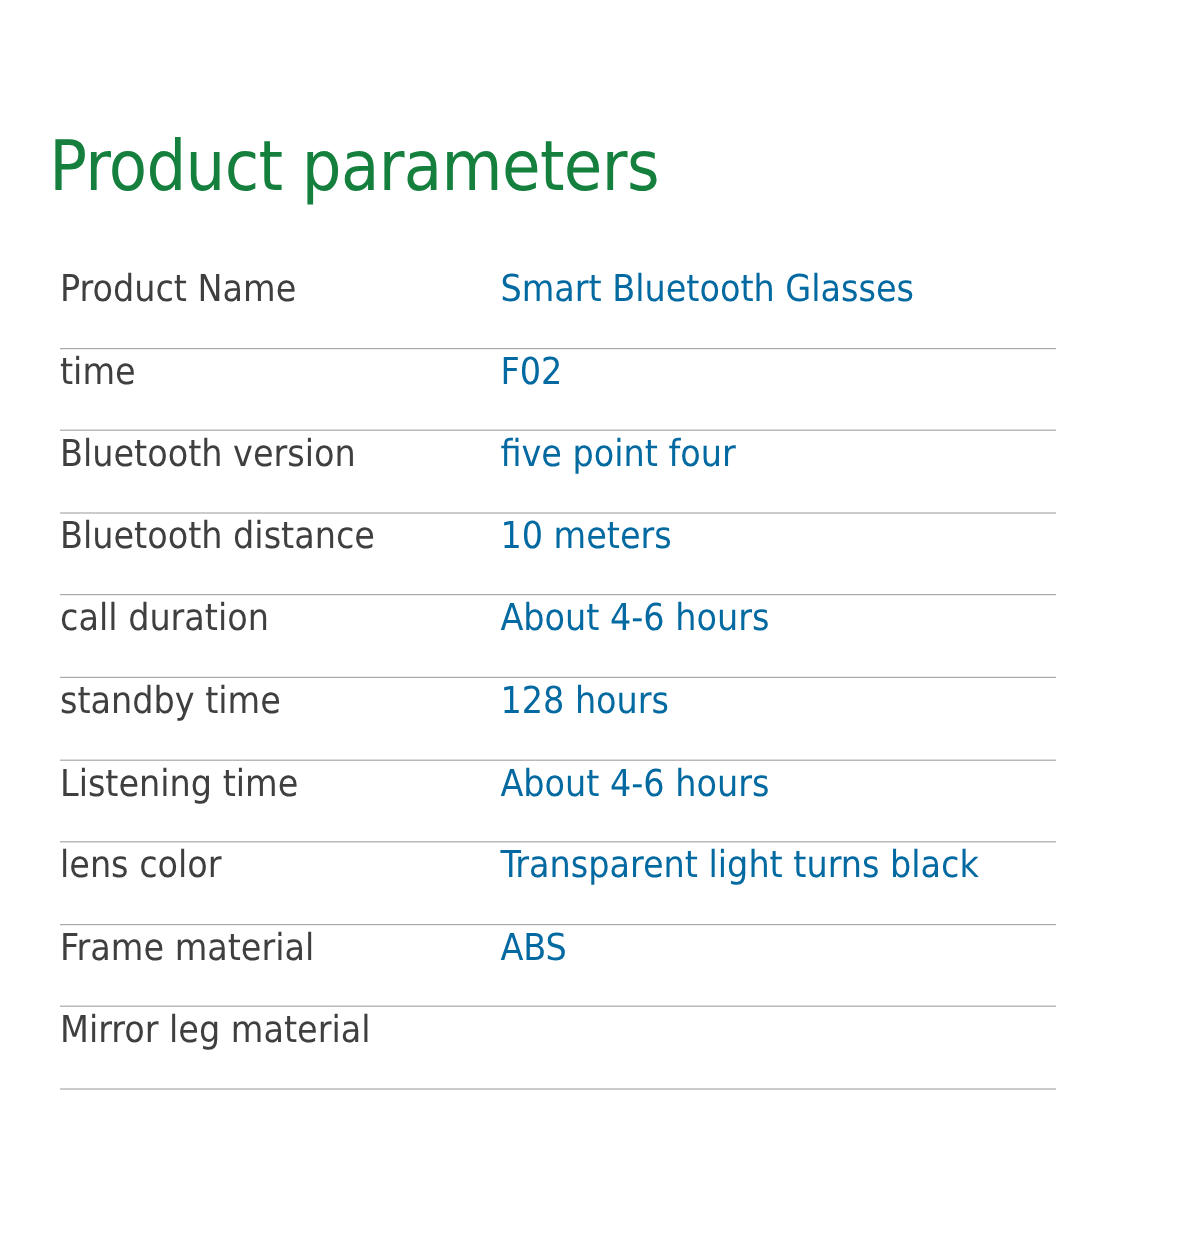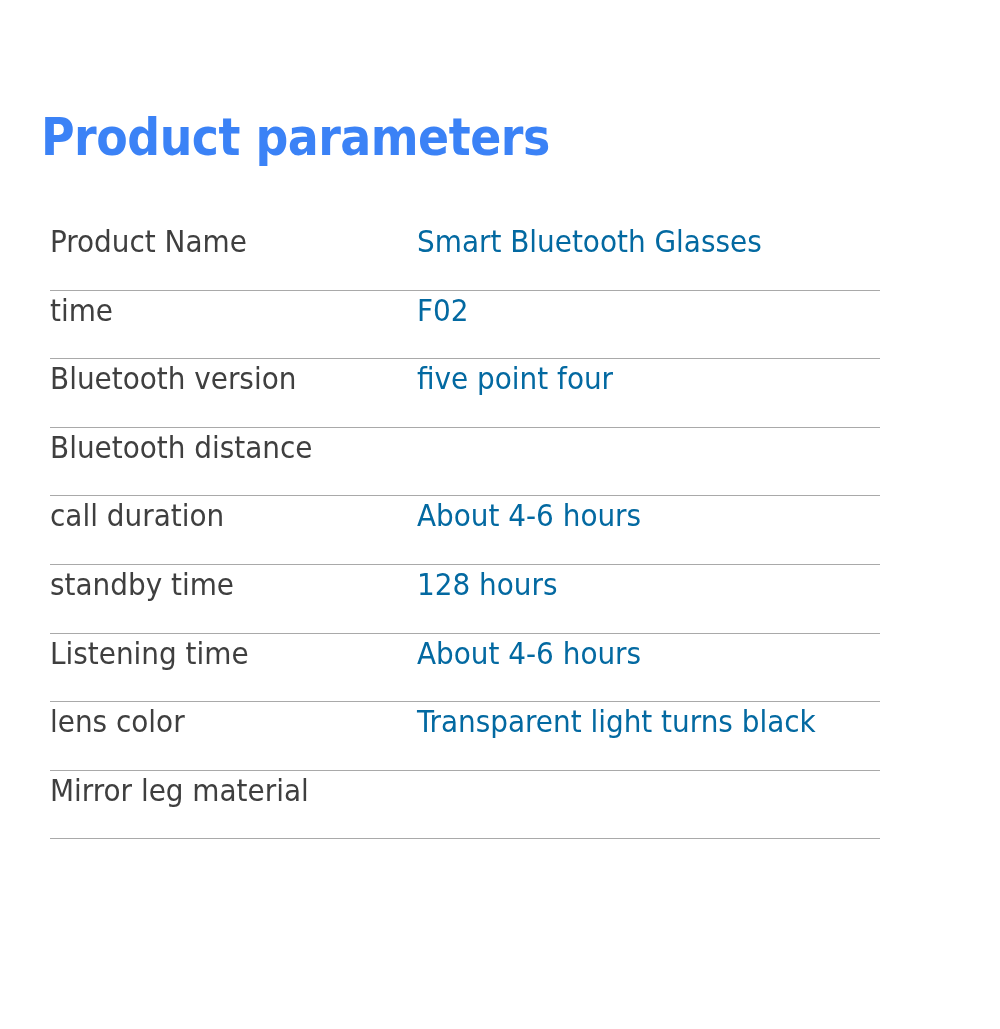--- a/index.html
+++ b/index.html
@@ -22,24 +22,24 @@
     left: 0;
     width: 1000px;
     height: 1029px;
     background: #ffffff;
   }
 
   .page-title {
     position: absolute;
     left: 41px;
     top: 98px;
-    font-size: 51px;
+    font-size: 58px;
     line-height: 80px;
-    font-weight: 700;
-    color: #3b82f6;
+    font-weight: 400;
+    color: #15803d;
     letter-spacing: -0.5px;
     white-space: nowrap;
     font-stretch: condensed;
   }
 
   .spec-table {
     position: absolute;
     left: 50px;
     top: 222px;
     width: 830px;
@@ -93,20 +93,21 @@
       <div class="spec-value">F02</div>
     </div>
 
     <div class="spec-row">
       <div class="spec-label">Bluetooth version</div>
       <div class="spec-value">five point four</div>
     </div>
 
     <div class="spec-row">
       <div class="spec-label">Bluetooth distance</div>
+      <div class="spec-value">10 meters</div>
     </div>
 
     <div class="spec-row">
       <div class="spec-label">call duration</div>
       <div class="spec-value">About 4-6 hours</div>
     </div>
 
     <div class="spec-row">
       <div class="spec-label">standby time</div>
       <div class="spec-value">128 hours</div>
@@ -115,19 +116,23 @@
     <div class="spec-row">
       <div class="spec-label">Listening time</div>
       <div class="spec-value">About 4-6 hours</div>
     </div>
 
     <div class="spec-row">
       <div class="spec-label">lens color</div>
       <div class="spec-value">Transparent light turns black</div>
     </div>
 
+    <div class="spec-row">
+      <div class="spec-label">Frame material</div>
+      <div class="spec-value">ABS</div>
+    </div>
 
     <div class="spec-row">
       <div class="spec-label">Mirror leg material</div>
     </div>
 
   </div>
 </div>
 
 </body></html>

